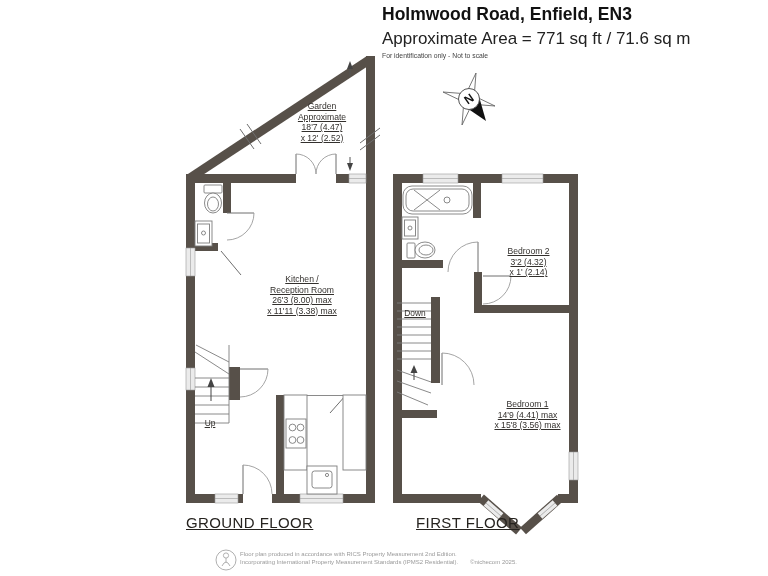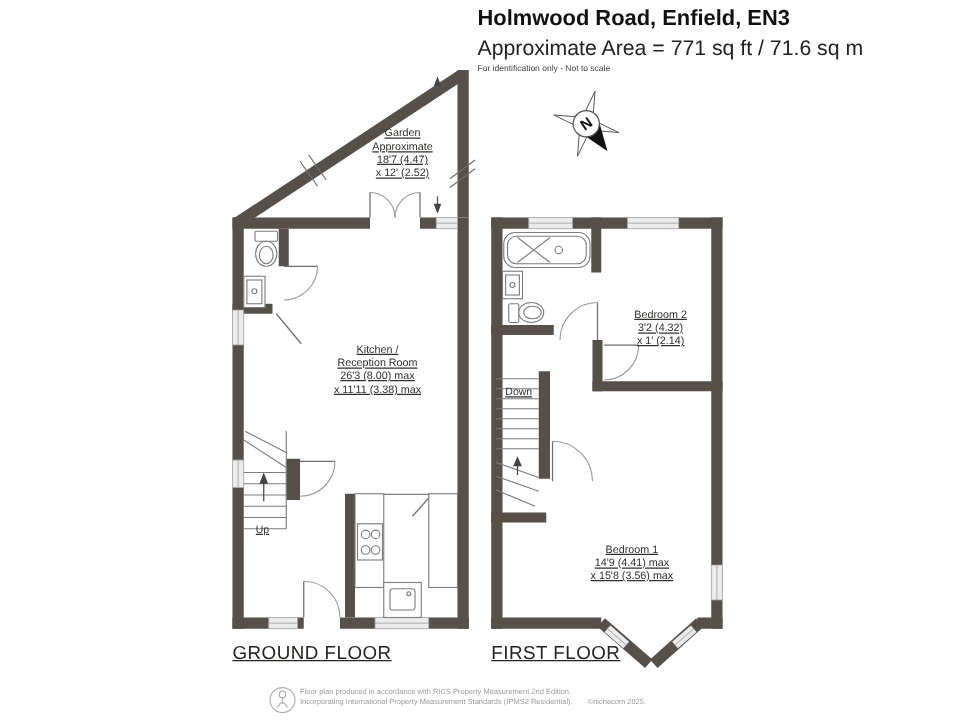--- a/index.html
+++ b/index.html
@@ -258,31 +258,31 @@
     <div>26'3 (8.00) max</div>
     <div>x 11'11 (3.38) max</div>
   </div>
 
   <div class="lbl room" style="left:475px;top:246px;width:107px;">
     <div>Bedroom 2</div>
     <div>3'2 (4.32)</div>
     <div>x 1' (2.14)</div>
   </div>
 
-  <div class="lbl room" style="left:443px;top:399px;width:125px;margin-top:35px;">
+  <div class="lbl room" style="left:465px;top:399px;width:125px;">
     <div>Bedroom 1</div>
     <div>14'9 (4.41) max</div>
     <div>x 15'8 (3.56) max</div>
   </div>
 
   <div class="lbl stair-lbl" style="left:197px;top:418px;width:26px;">Up</div>
   <div class="lbl stair-lbl" style="left:400px;top:284px;width:30px;margin-top:24px;">Down</div>
 
   <div class="lbl floor-name" style="left:186px;top:514px;">GROUND FLOOR</div>
-  <div class="lbl floor-name" style="left:393px;top:514px;">FIRST FLOOR</div>
+  <div class="lbl floor-name" style="left:416px;top:514px;">FIRST FLOOR</div>
 
   <div class="footer">
     <div>Floor plan produced in accordance with RICS Property Measurement 2nd Edition.</div>
     <div class="row">
       <span>Incorporating International Property Measurement Standards (IPMS2 Residential).</span>
       <span>©nichecom 2025.</span>
     </div>
   </div>
 
 </div>

